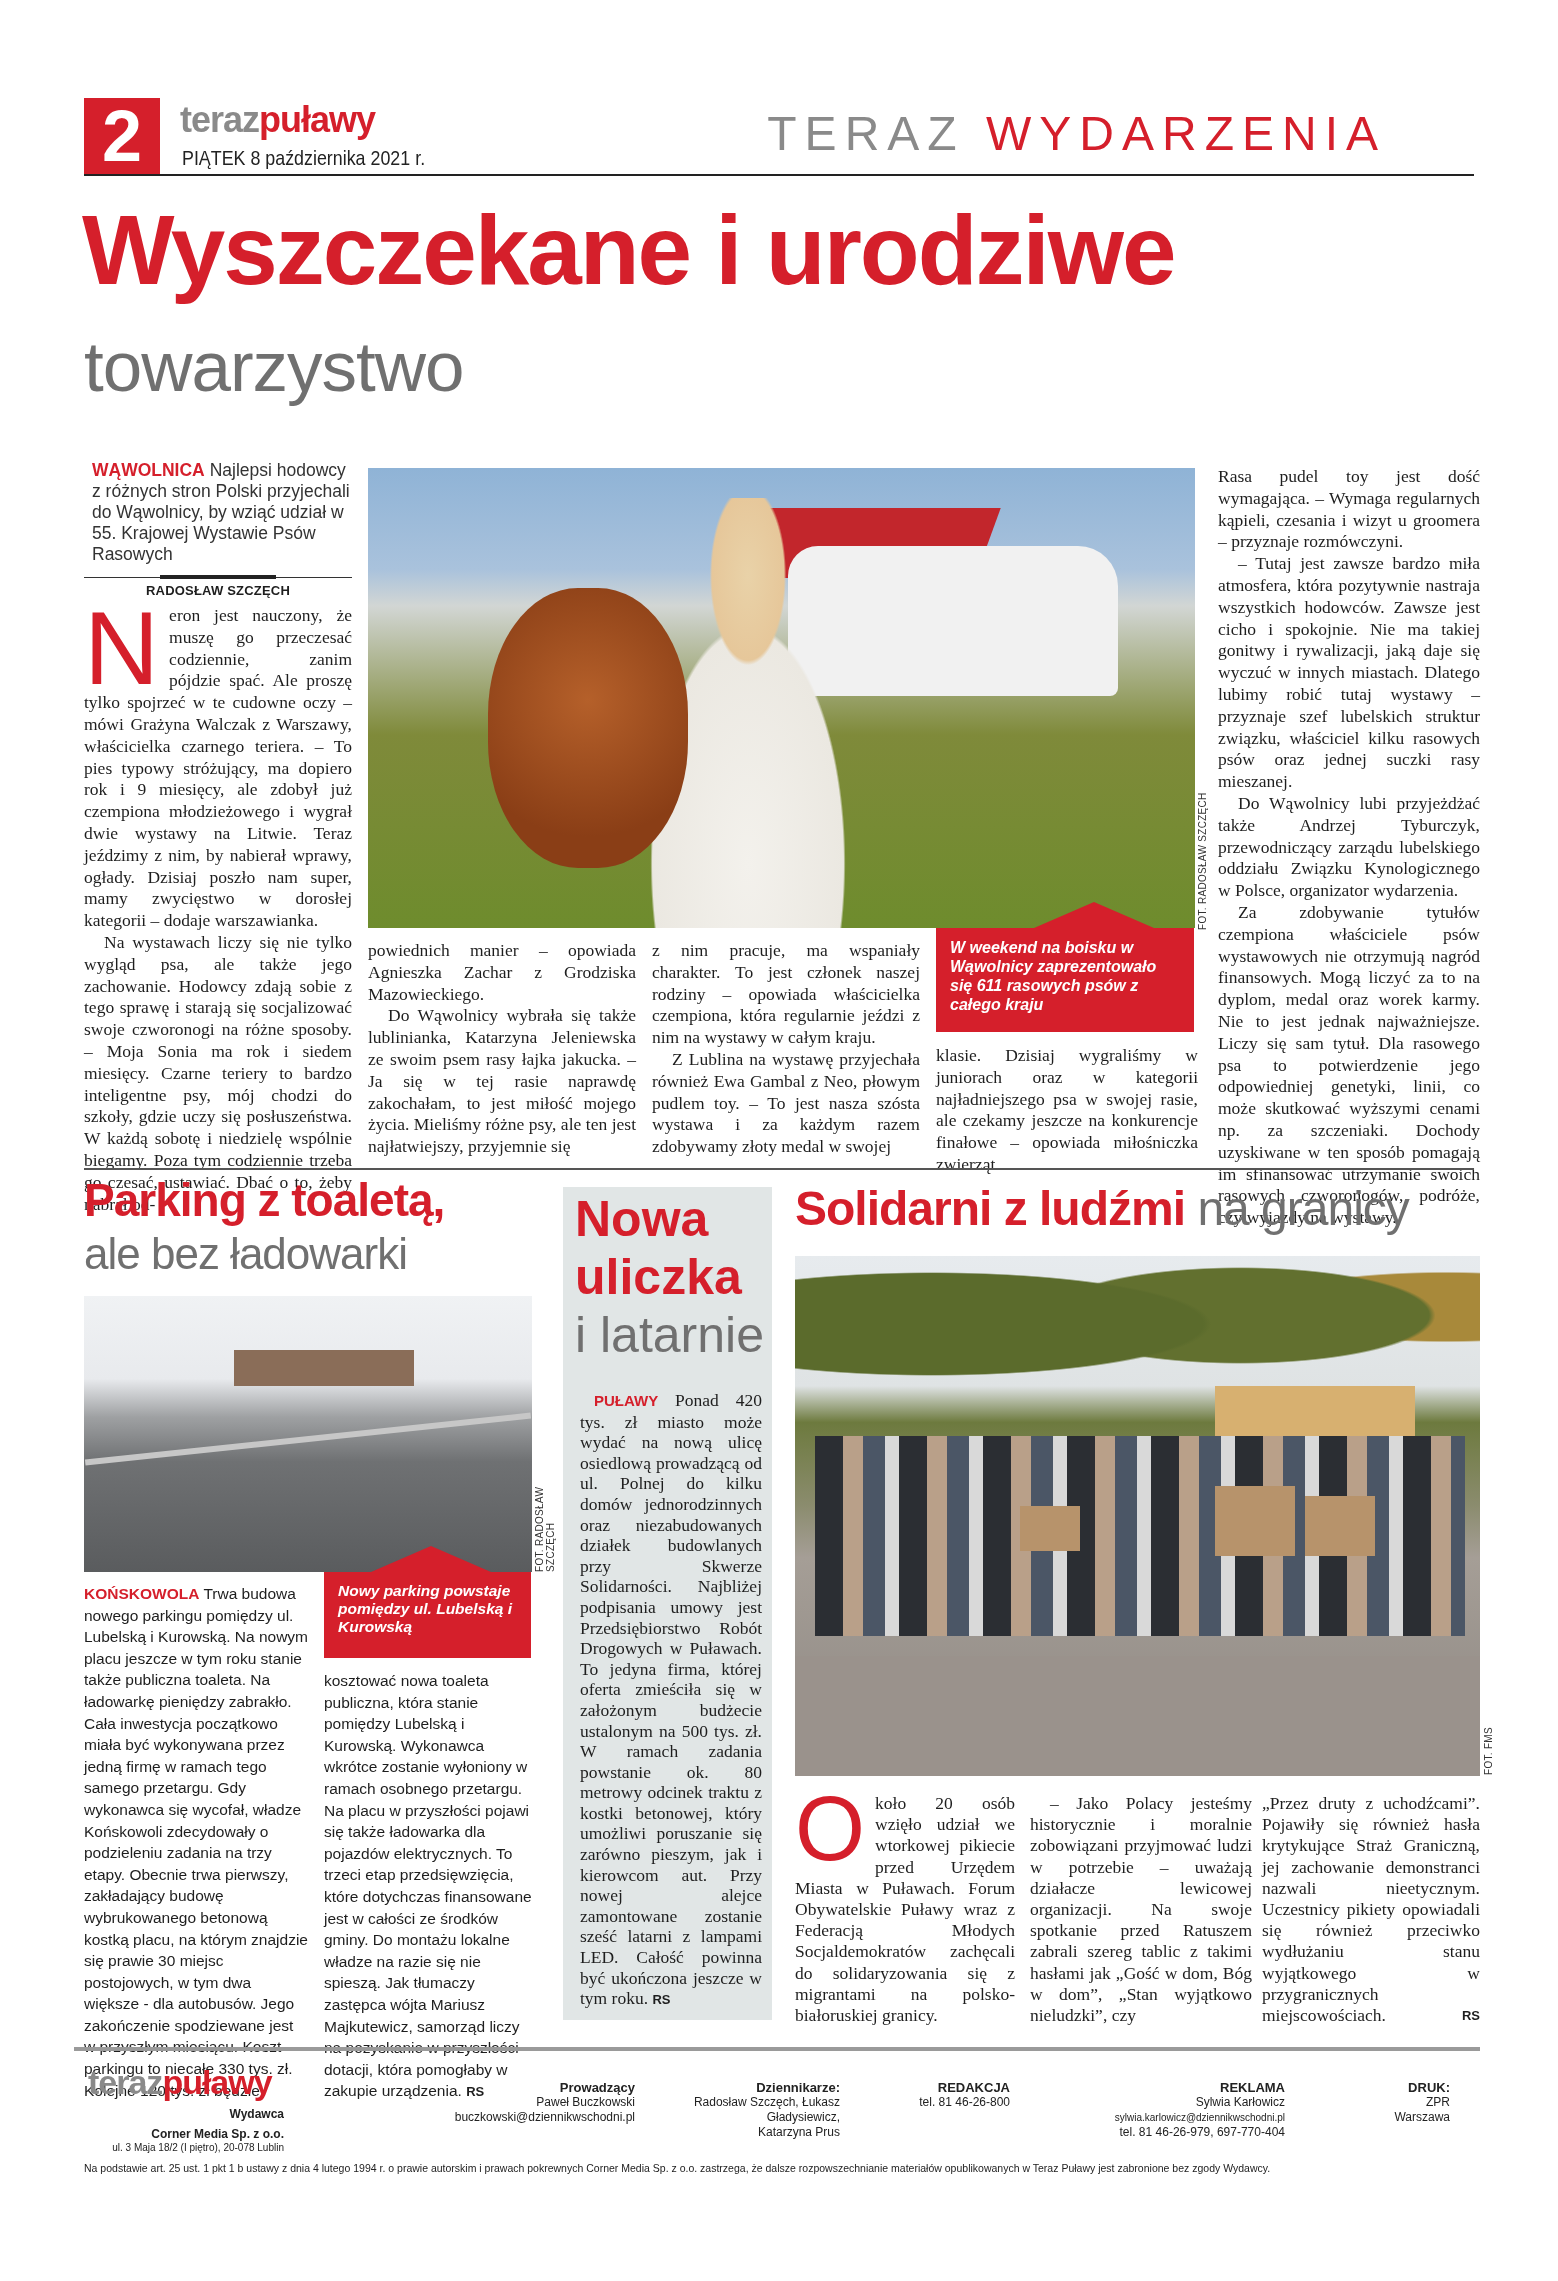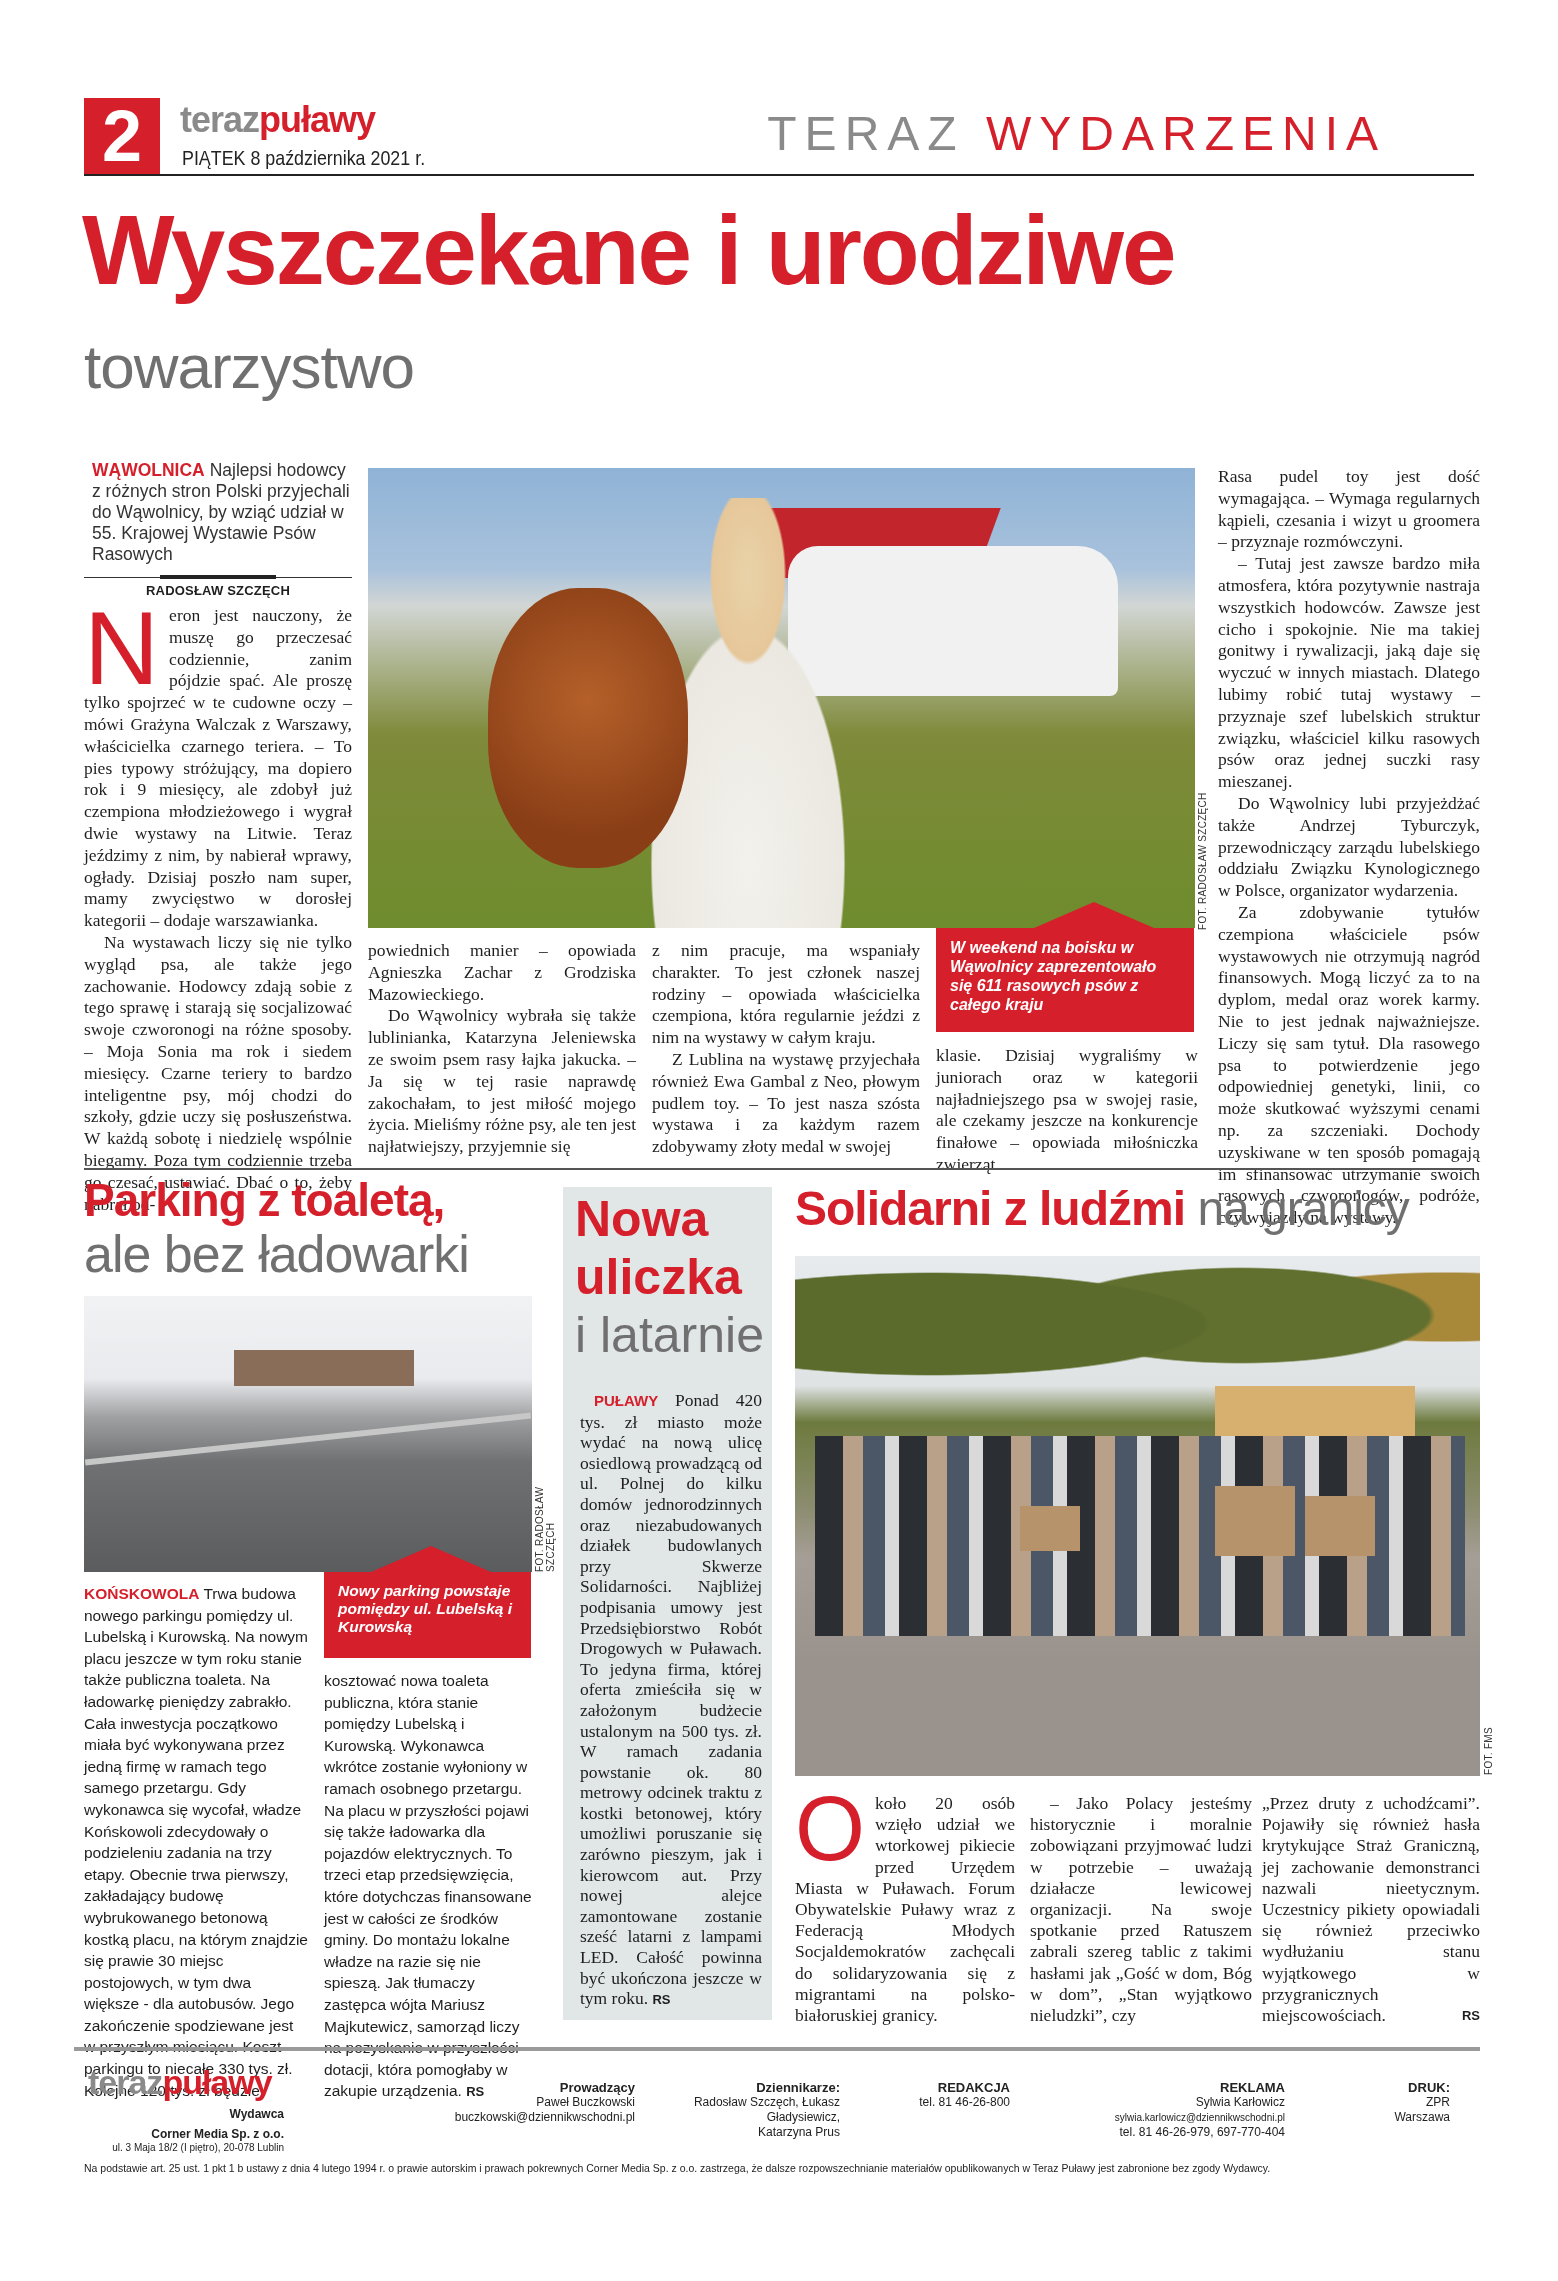--- a/index.html
+++ b/index.html
@@ -30,21 +30,21 @@
   <span style="color:#8a8a8a">teraz</span><span style="color:#d51f2b">puławy</span>
 </div>
 <div class="abs sans" style="left:182px;top:146px;font-size:21px;color:#222;transform:scaleX(.85);transform-origin:left">PIĄTEK 8 października 2021 r.</div>
 <div class="abs sans" style="right:172px;top:106px;font-size:48px;letter-spacing:8px;font-weight:300;line-height:56px">
   <span style="color:#8a8a8a">TERAZ</span>
   <span style="color:#d51f2b">WYDARZENIA</span>
 </div>
 <div class="abs" style="left:84px;top:174px;width:1390px;height:2px;background:#222"></div>
 
 <h1 class="abs sans red" style="left:82px;top:195px;font-size:98px;font-weight:bold;letter-spacing:-2px;line-height:110px;white-space:nowrap">Wyszczekane i urodziwe</h1>
-<h2 class="abs sans" style="left:84px;top:312px;font-size:62px;font-weight:300;color:#707070;letter-spacing:-1px;line-height:110px">towarzystwo</h2>
+<h2 class="abs sans" style="left:84px;top:312px;font-size:71px;font-weight:300;color:#707070;letter-spacing:-1px;line-height:110px">towarzystwo</h2>
 
 <div class="abs sans" style="left:92px;top:460px;width:258px;font-size:17.5px;line-height:21px;color:#333">
   <span class="kicker">WĄWOLNICA</span>
   <span>Najlepsi hodowcy z różnych stron Polski przyjechali do Wąwolnicy, by wziąć udział w 55. Krajowej Wystawie Psów Rasowych</span>
 </div>
 <div class="abs" style="left:84px;top:577px;width:268px;height:1px;background:#333"></div>
 <div class="abs" style="left:160px;top:575px;width:116px;height:4px;background:#222"></div>
 <div class="abs sans" style="left:84px;top:583px;width:268px;text-align:center;font-weight:bold;font-size:13px;letter-spacing:.2px">RADOSŁAW SZCZĘCH</div>
 
 <div class="abs body-serif" style="left:84px;top:605px;width:268px;height:548px">
@@ -81,21 +81,21 @@
 <div class="abs body-serif" style="left:1218px;top:466px;width:262px">
   <p class="noind">Rasa pudel toy jest dość wymagająca. – Wymaga regularnych kąpieli, czesania i wizyt u groomera – przyznaje rozmówczyni.</p>
   <p>– Tutaj jest zawsze bardzo miła atmosfera, która pozytywnie nastraja wszystkich hodowców. Zawsze jest cicho i spokojnie. Nie ma takiej gonitwy i rywalizacji, jaką daje się wyczuć w innych miastach. Dlatego lubimy robić tutaj wystawy – przyznaje szef lubelskich struktur związku, właściciel kilku rasowych psów oraz jednej suczki rasy mieszanej.</p>
   <p>Do Wąwolnicy lubi przyjeżdżać także Andrzej Tyburczyk, przewodniczący zarządu lubelskiego oddziału Związku Kynologicznego w Polsce, organizator wydarzenia.</p>
   <p>Za zdobywanie tytułów czempiona właściciele psów wystawowych nie otrzymują nagród finansowych. Mogą liczyć za to na dyplom, medal oraz worek karmy. Nie to jest jednak najważniejsze. Liczy się sam tytuł. Dla rasowego psa to potwierdzenie jego odpowiedniej genetyki, linii, co może skutkować wyższymi cenami np. za szczeniaki. Dochody uzyskiwane w ten sposób pomagają im sfinansować utrzymanie swoich rasowych czworonogów, podróże, czy wyjazdy na wystawy.</p>
 </div>
 
 <div class="abs" style="left:84px;top:1168px;width:1390px;height:2px;background:#555"></div>
 
 <h2 class="abs sans red" style="left:84px;top:1172px;font-size:46px;font-weight:bold;letter-spacing:-1px;line-height:56px">Parking z toaletą,</h2>
-<h3 class="abs sans" style="left:84px;top:1228px;font-size:52px;font-weight:300;color:#707070;line-height:52px;letter-spacing:-1px">ale bez ładowarki</h3>
+<h3 class="abs sans" style="left:84px;top:1228px;font-size:44px;font-weight:300;color:#707070;line-height:52px;letter-spacing:-1px">ale bez ładowarki</h3>
 
 <div class="photo" style="left:84px;top:1296px;width:448px;height:276px;background:linear-gradient(180deg,#f0f2f4 0%,#e8eaed 30%,#9ea0a2 44%,#6f7173 60%,#5a5c5e 100%)">
   <div class="abs" style="left:150px;top:54px;width:180px;height:36px;background:#8a6d58"></div>
   <div class="abs" style="left:0;top:140px;width:448px;height:6px;background:#c7c7c7;transform:rotate(-6deg)"></div>
 
 </div>
 <div class="credit" style="left:534px;top:1440px;height:132px">FOT. RADOSŁAW SZCZĘCH</div>
 <div class="caption-box" style="left:324px;top:1572px;width:207px;height:86px;font-size:15.5px;line-height:18px">
   <span>Nowy parking powstaje pomiędzy ul. Lubelską i Kurowską</span>
 </div>

